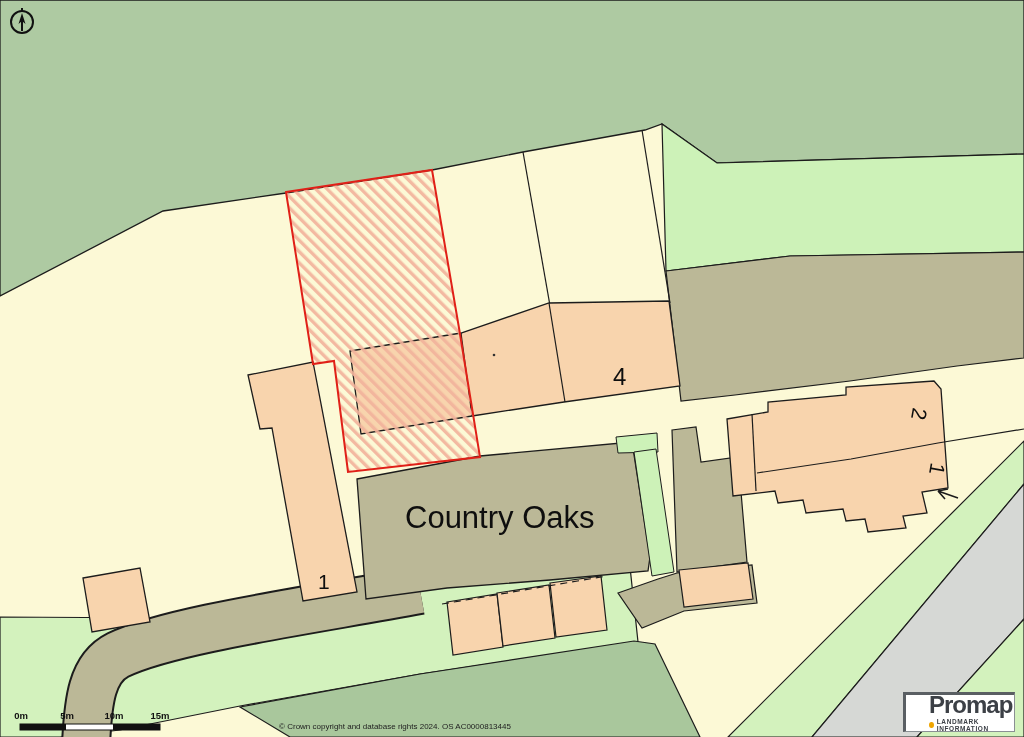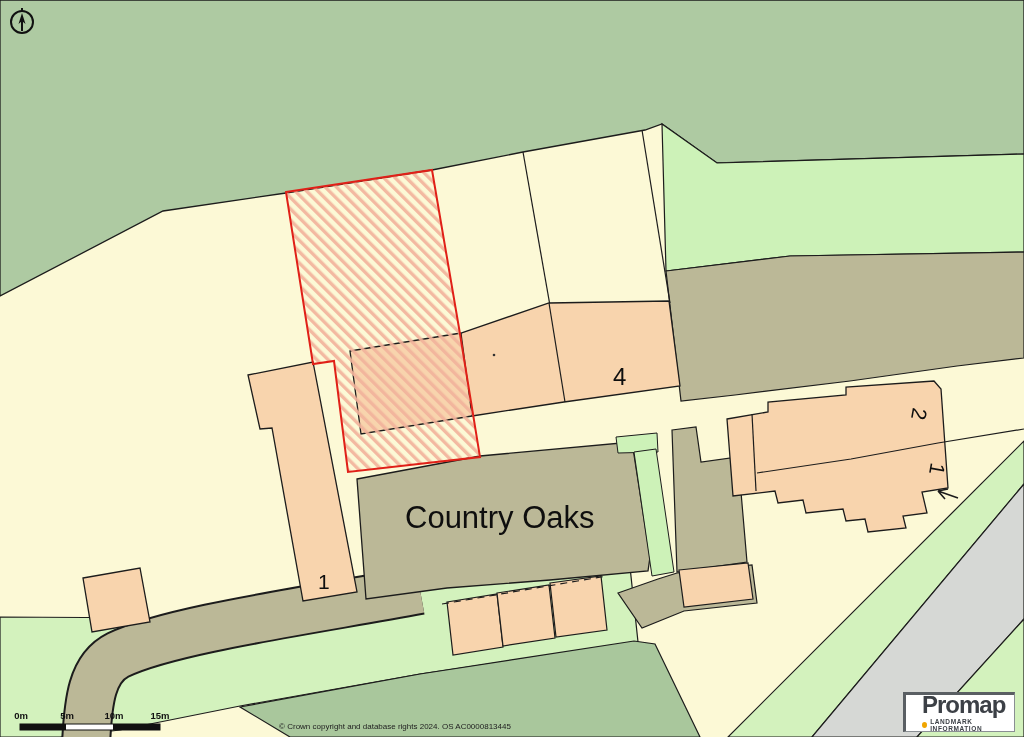--- a/index.html
+++ b/index.html
@@ -6,21 +6,21 @@
   #stage{position:relative;width:1024px;height:737px;overflow:hidden;
          font-family:"Liberation Sans", sans-serif;}
   #map-svg{position:absolute;left:0;top:0;}
   
   #promap-box{
     position:absolute;left:903px;top:692px;width:112px;height:40px;
     background:#ffffff;
     border-left:3px solid #5a5f63;border-top:3px solid #5a5f63;
     border-right:1px solid #8a8f93;border-bottom:1px solid #8a8f93;
     display:flex;flex-direction:column;justify-content:center;
-    padding-left:16px;box-sizing:border-box;
+    padding-left:23px;box-sizing:border-box;
   }
   #promap-brand{
     font-size:24px;line-height:22px;font-weight:bold;color:#3c4046;
     letter-spacing:-1px;
   }
   #promap-tagline{
     display:flex;align-items:center;gap:3px;margin-top:2px;
   }
   #promap-dot{width:6px;height:6px;border-radius:50%;background:#f0a500;}
   #promap-tagline span{

